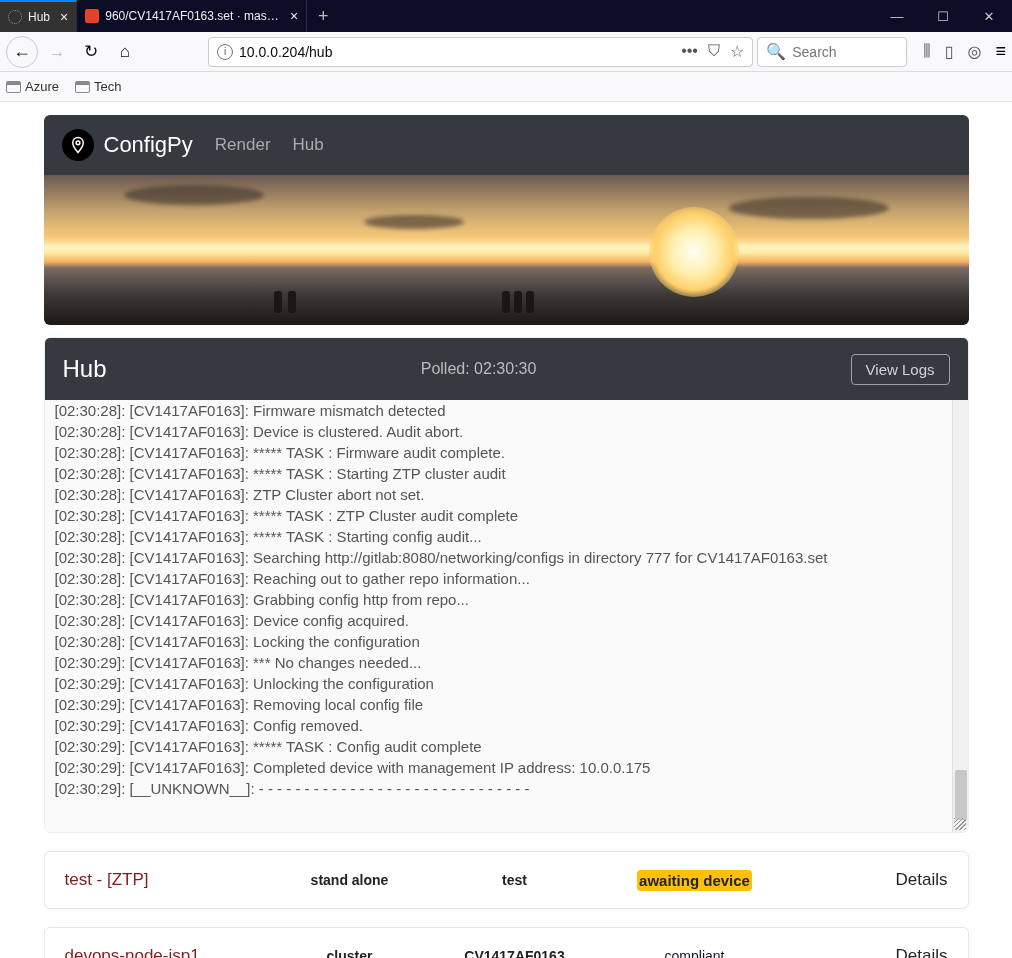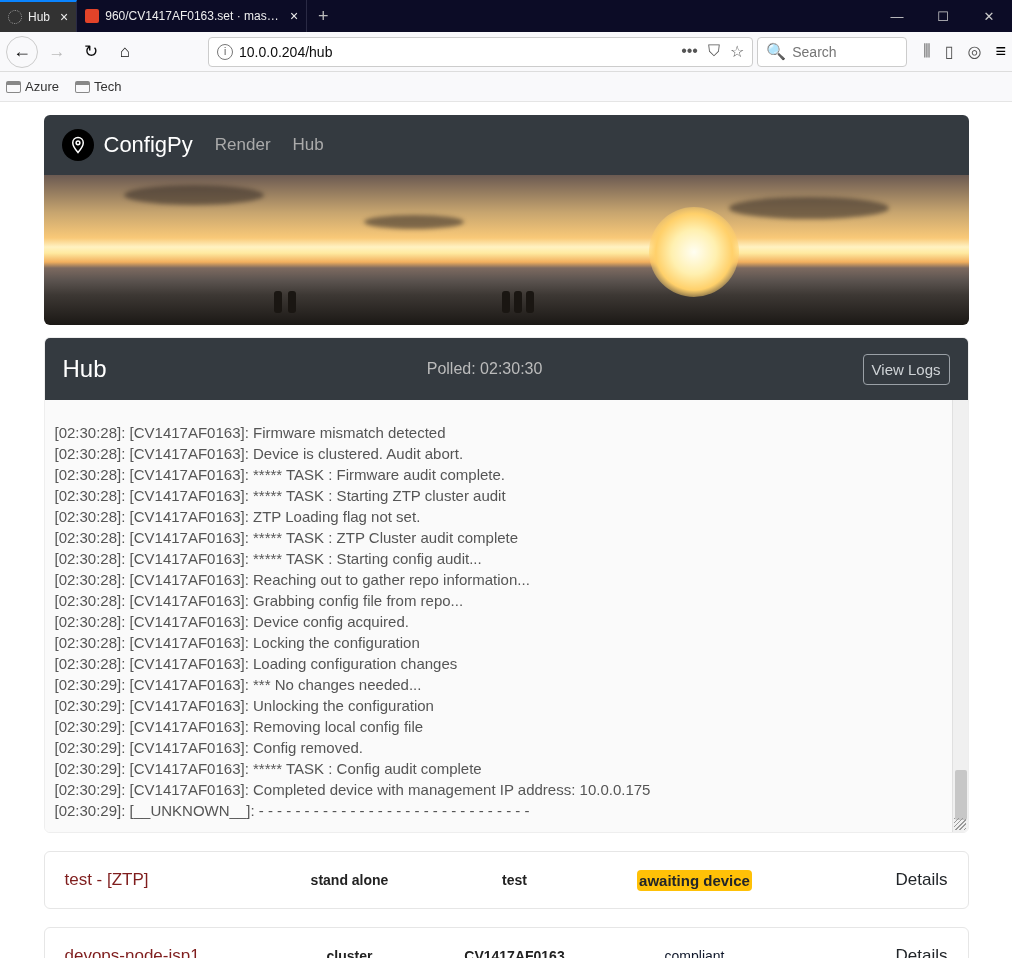--- a/index.html
+++ b/index.html
@@ -42,23 +42,23 @@
   .hero { height:150px; border-radius:0 0 6px 6px; overflow:hidden; position:relative;}
   .sky { position:absolute; inset:0; background:linear-gradient(to bottom,#6b5a52 0%,#c7a56f 25%,#f9c978 42%,#fff2c2 48%,#ffeaa1 52%,#f2b05e 58%,#7d6a60 62%,#5c5450 70%,#3d3834 80%,#1b1815 100%);}
   .sun { position:absolute; top:32px; right:230px; width:90px; height:90px; border-radius:50%; background:radial-gradient(circle,#fffef2 0%,#fff0b0 35%,#ffd06a 60%,rgba(255,184,78,0) 80%);}
   .cloud { position:absolute; background:rgba(60,50,44,0.6); border-radius:50%; filter:blur(2px);}
   .person { position:absolute; bottom:12px; width:8px; height:22px; background:#1a1612; border-radius:3px;}
   
   .hub-card { margin-top:12px; border-radius:6px; overflow:hidden; border:1px solid #eee;}
   .hub-header { background:#343a40; color:#fff; height:62px; display:flex; align-items:center; padding:0 18px;}
   .hub-title { font-size:24px; }
   .polled { flex:1; text-align:center; color:#bbb; font-size:16px;}
-  .view-logs-btn { border:1px solid #9aa0a6; color:#cfd3d6; background:transparent; padding:6px 8px; border-radius:4px; font-size:15px; cursor:pointer;}
+  .view-logs-btn { border:1px solid #9aa0a6; color:#cfd3d6; background:transparent; padding:6px 14px; border-radius:4px; font-size:15px; cursor:pointer;}
   .log-area { position:relative; background:#fafafa;}
-  .log-body { height:432px; overflow-y:auto; padding:22px 10px; font-size:15px; color:#555;}
+  .log-body { height:432px; overflow-y:auto; padding:0 10px; font-size:15px; color:#555;}
   .log-line { line-height:21px; white-space:nowrap;}
   .log-scroll { position:absolute; right:0; top:0; width:16px; height:100%; background:#f0f0f0; border-left:1px solid #e0e0e0;}
   .scroll-thumb { position:absolute; left:2px; width:12px; background:#c7c7c7; border-radius:2px;}
   .resize-grip { position:absolute; right:2px; bottom:2px; width:12px; height:12px;
      background:repeating-linear-gradient(135deg,#999 0 1px,transparent 1px 3px);}
   
   .dev-card { border:1px solid #e6e6e6; border-radius:6px; margin-top:18px; height:58px; display:flex; align-items:center; padding:0 20px;}
   .dev-name { width:210px; font-size:17px; color:#7f1d1d;}
   .dev-col { text-align:center; font-weight:bold; font-size:14px; color:#222;}
   .dev-col.type { width:150px;}
@@ -162,28 +162,28 @@
         <span class="hub-title">Hub</span>
         <span class="polled">Polled: 02:30:30</span>
         <button class="view-logs-btn">View Logs</button>
       </div>
       <div class="log-area">
         <div class="log-body" id="log-body">
             <div class="log-line">[02:30:28]: [CV1417AF0163]: Firmware mismatch detected</div>
             <div class="log-line">[02:30:28]: [CV1417AF0163]: Device is clustered. Audit abort.</div>
             <div class="log-line">[02:30:28]: [CV1417AF0163]: ***** TASK : Firmware audit complete.</div>
             <div class="log-line">[02:30:28]: [CV1417AF0163]: ***** TASK : Starting ZTP cluster audit</div>
-            <div class="log-line">[02:30:28]: [CV1417AF0163]: ZTP Loading flag not set.</div>
+            <div class="log-line">[02:30:28]: [CV1417AF0163]: ZTP Cluster abort not set.</div>
             <div class="log-line">[02:30:28]: [CV1417AF0163]: ***** TASK : ZTP Cluster audit complete</div>
             <div class="log-line">[02:30:28]: [CV1417AF0163]: ***** TASK : Starting config audit...</div>
+            <div class="log-line">[02:30:28]: [CV1417AF0163]: Searching http://gitlab:8080/networking/configs in directory 777 for CV1417AF0163.set</div>
             <div class="log-line">[02:30:28]: [CV1417AF0163]: Reaching out to gather repo information...</div>
-            <div class="log-line">[02:30:28]: [CV1417AF0163]: Grabbing config file from repo...</div>
+            <div class="log-line">[02:30:28]: [CV1417AF0163]: Grabbing config http from repo...</div>
             <div class="log-line">[02:30:28]: [CV1417AF0163]: Device config acquired.</div>
             <div class="log-line">[02:30:28]: [CV1417AF0163]: Locking the configuration</div>
-            <div class="log-line">[02:30:28]: [CV1417AF0163]: Loading configuration changes</div>
             <div class="log-line">[02:30:29]: [CV1417AF0163]: *** No changes needed...</div>
             <div class="log-line">[02:30:29]: [CV1417AF0163]: Unlocking the configuration</div>
             <div class="log-line">[02:30:29]: [CV1417AF0163]: Removing local config file</div>
             <div class="log-line">[02:30:29]: [CV1417AF0163]: Config removed.</div>
             <div class="log-line">[02:30:29]: [CV1417AF0163]: ***** TASK : Config audit complete</div>
             <div class="log-line">[02:30:29]: [CV1417AF0163]: Completed device with management IP address: 10.0.0.175</div>
             <div class="log-line">[02:30:29]: [__UNKNOWN__]: - - - - - - - - - - - - - - - - - - - - - - - - - - - - - -</div>
           </div>
         <div class="log-scroll">
           <div class="scroll-thumb" style="top:370px; height:50px;"></div>

